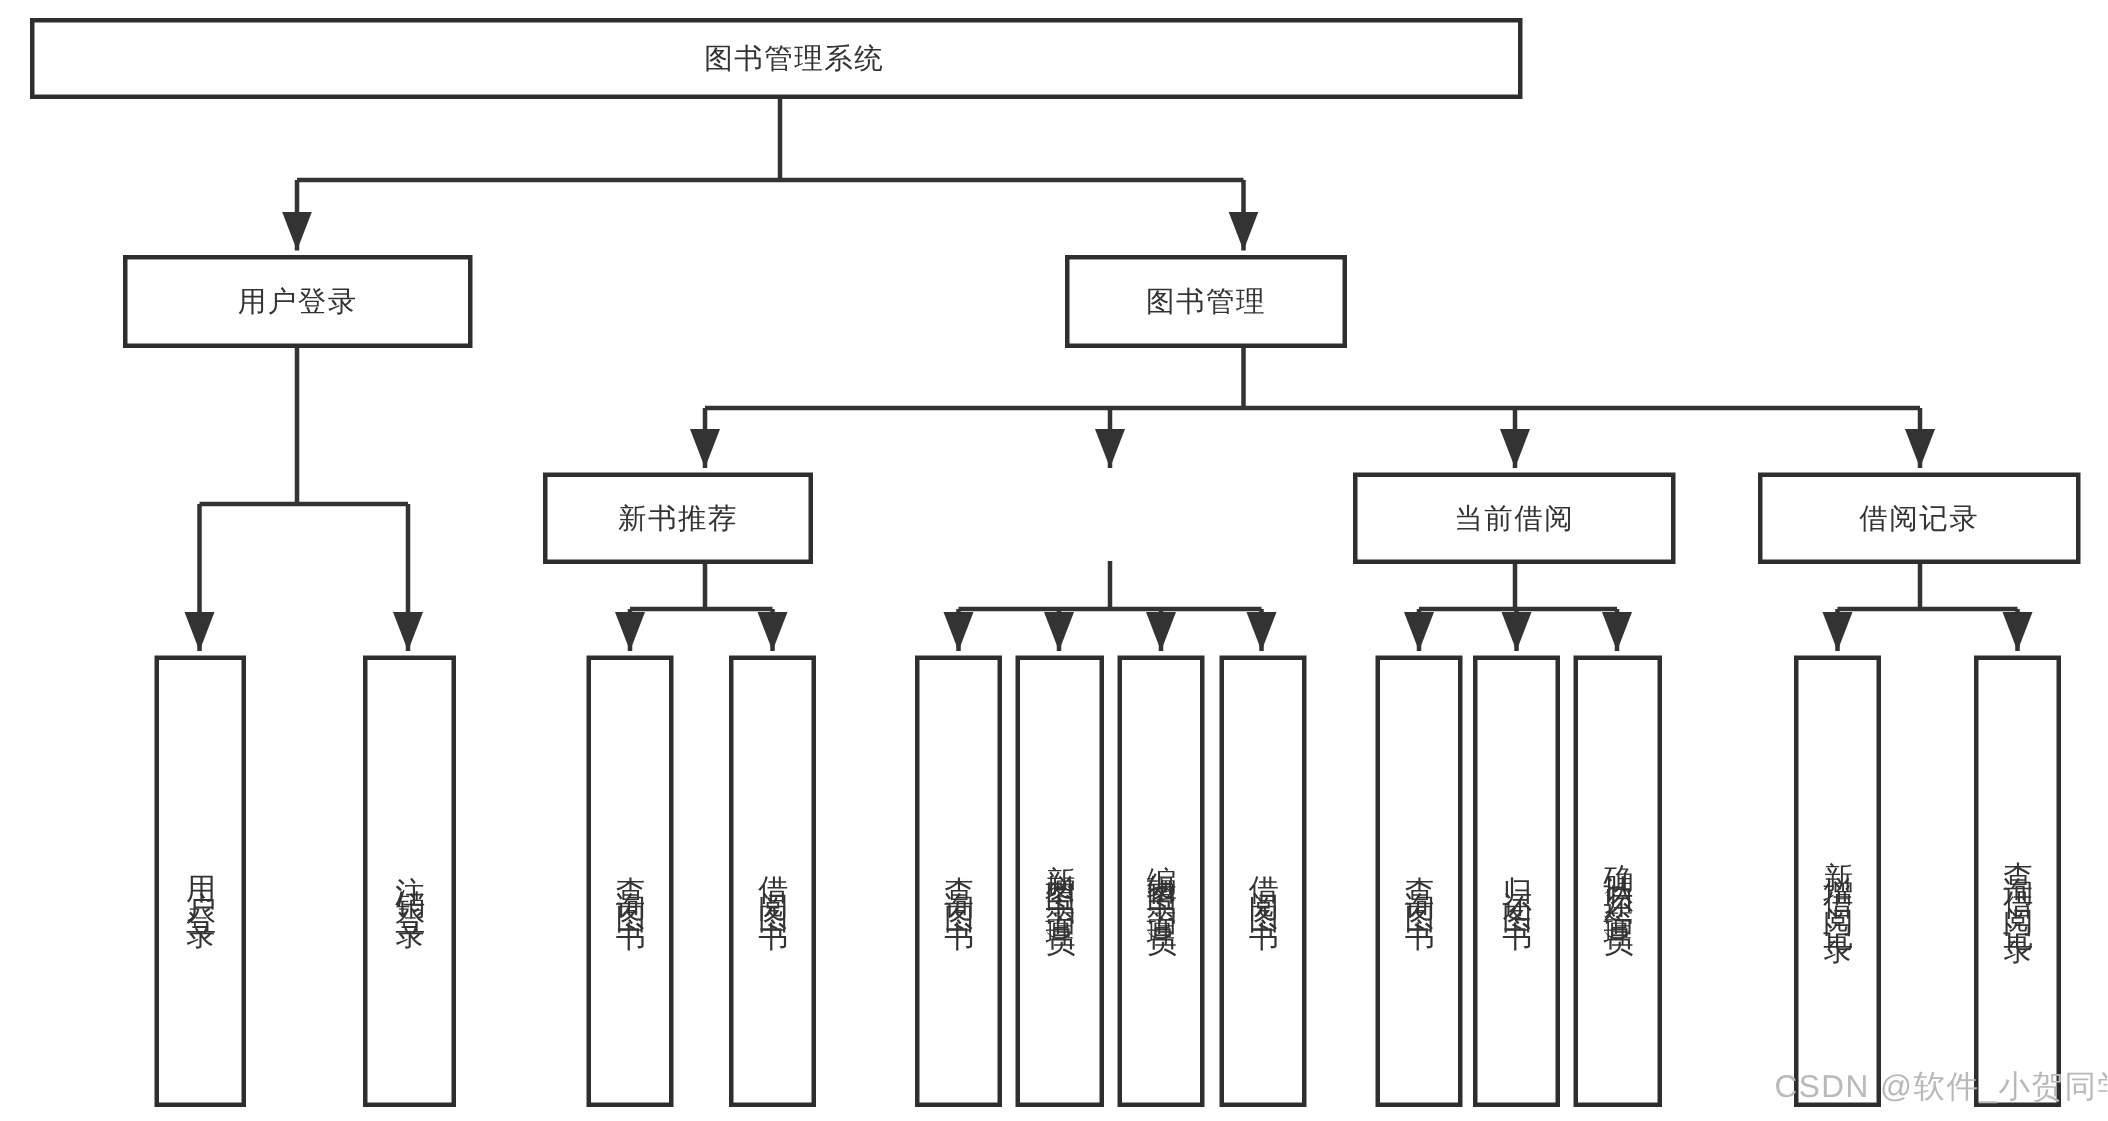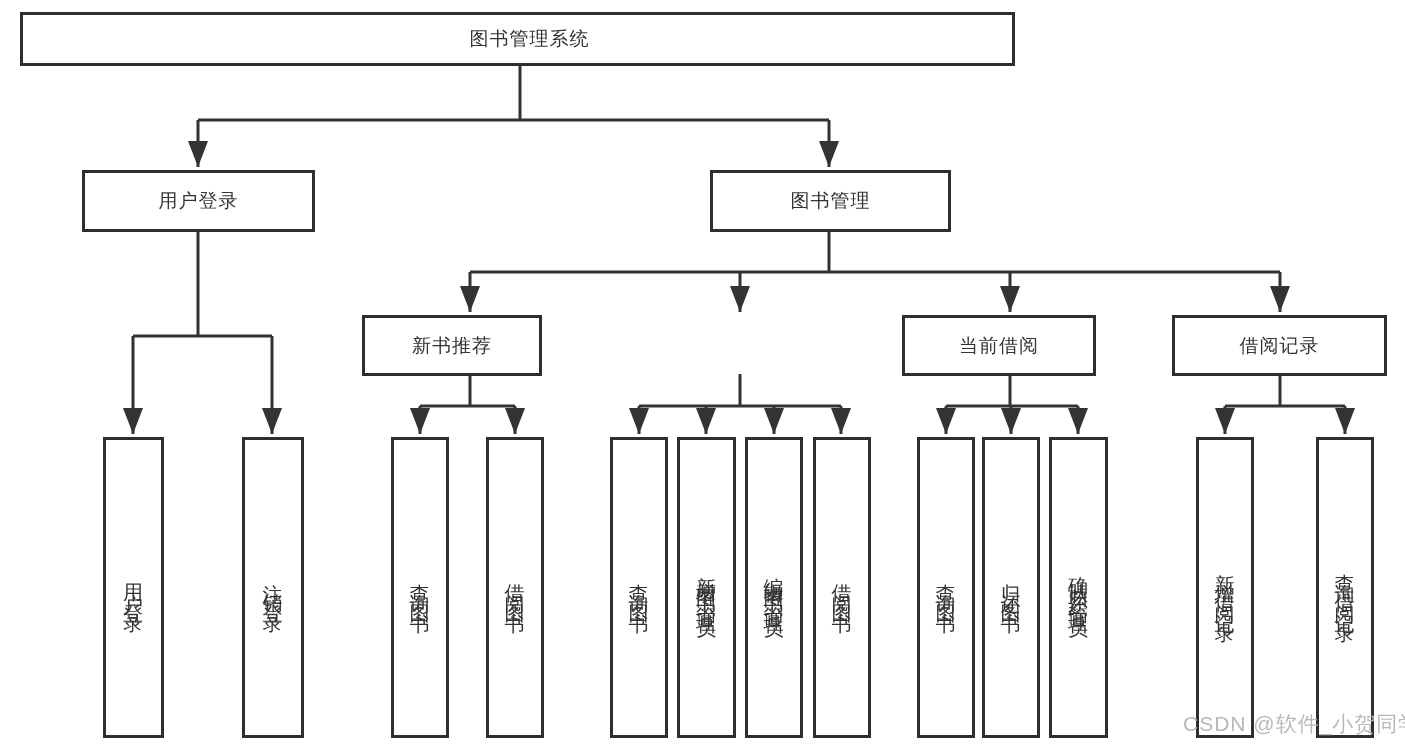--- a/index.html
+++ b/index.html
@@ -83,28 +83,28 @@
     </g>
   </svg>
 
   <div class="box root" style="left:20px;top:12px;width:995px;height:54px">
     <span class="h">图书管理系统</span>
   </div>
 
   <div class="box" style="left:82px;top:170px;width:233px;height:62px">
     <span class="h">用户登录</span>
   </div>
-  <div class="box" style="left:710px;top:170px;width:241px;height:62px">
+  <div class="box" style="left:710px;top:170px;width:188px;height:62px">
     <span class="h">图书管理</span>
   </div>
 
   <div class="box" style="left:362px;top:315px;width:180px;height:61px">
     <span class="h">新书推荐</span>
   </div>
-  <div class="box" style="left:902px;top:315px;width:194px;height:61px">
+  <div class="box" style="left:902px;top:315px;width:215px;height:61px">
     <span class="h">当前借阅</span>
   </div>
   <div class="box" style="left:1172px;top:315px;width:215px;height:61px">
     <span class="h">借阅记录</span>
   </div>
 
   <div class="box leaf" style="left:103px;width:61px">
     <span class="v">用户登录</span>
   </div>
   <div class="box leaf" style="left:242px;width:62px">

